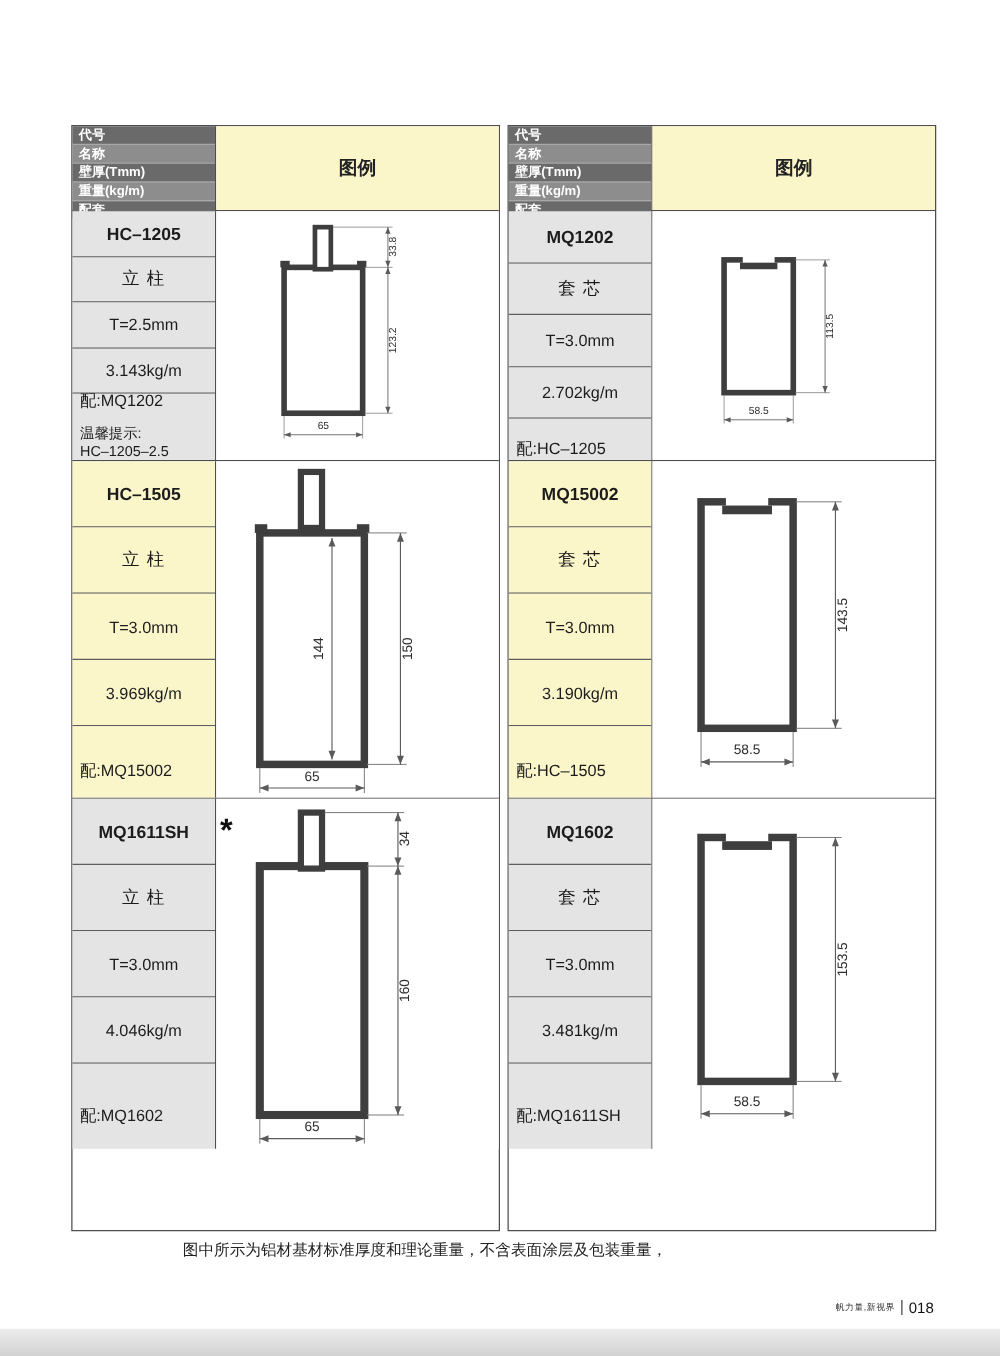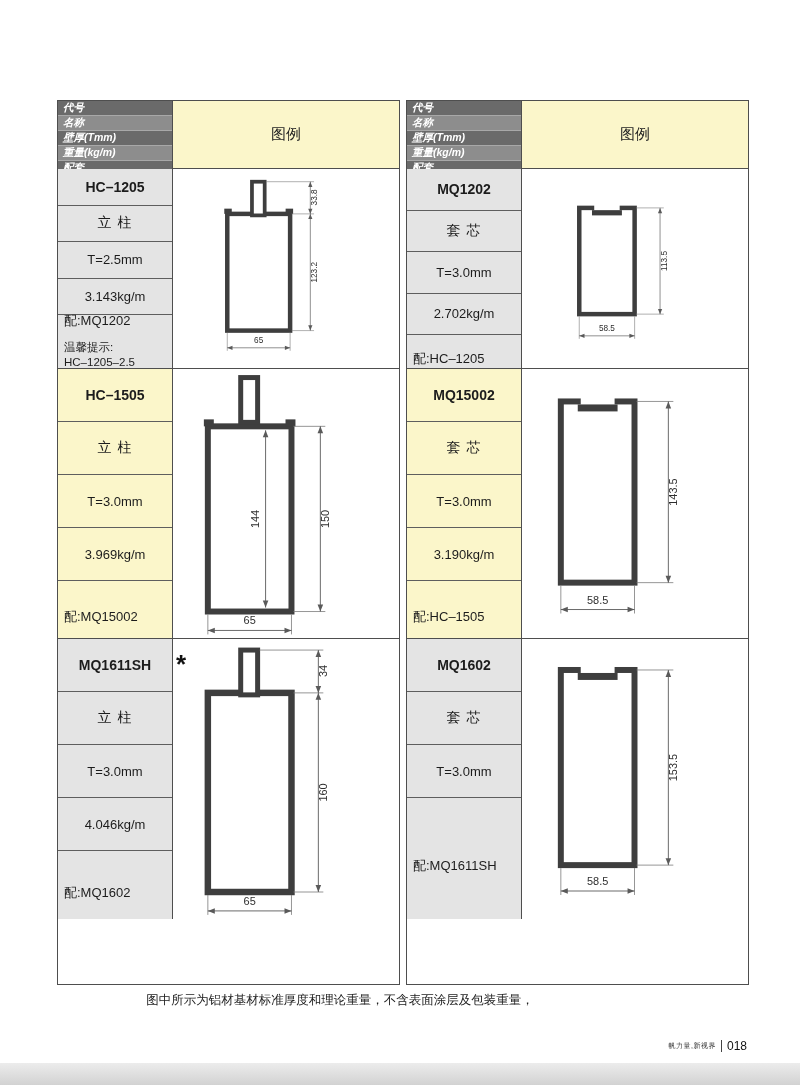--- a/index.html
+++ b/index.html
@@ -10,28 +10,28 @@
   .ptable{
     position:absolute;top:100px;width:343px;height:885px;
     border:1px solid #4e4e4e;box-sizing:border-box;background:#fff;
     display:flex;flex-direction:column;
   }
   .ptable.left{left:57px;}
   .ptable.right{left:406px;}
 
   
   .thead{display:flex;height:68px;border-bottom:1px solid #4e4e4e;box-sizing:border-box;}
-  .hlabels{width:115px;display:flex;flex-direction:column;box-sizing:border-box;border-right:1px solid #4e4e4e;font-style:italic;}
+  .hlabels{width:115px;display:flex;flex-direction:column;box-sizing:border-box;border-right:1px solid #4e4e4e;}
   .hrow{flex:1;display:flex;align-items:center;padding-left:5px;color:#fff;
         font-size:10.5px;font-weight:bold;border-bottom:1px solid #a8a8a8;box-sizing:border-box;}
   .hrow:last-child{border-bottom:none;}
   .hrow.dark{background:var(--header_dark,#6a6a6a);}
   .hrow.lite{background:var(--header_light,#8d8d8d);}
   .legend-cell{flex:1;background:var(--legend_bg,#fbf6ca);display:flex;align-items:center;justify-content:center;
-        font-size:15px;font-weight:normal;color:#222;}
+        font-size:15px;font-weight:bold;color:#222;}
 
   
   .sec{display:flex;box-sizing:border-box;border-bottom:1px solid #4e4e4e;}
   .sec.h1{height:200px;}
   .sec.h2{height:270px;}
   .sec.h3{height:280px;border-bottom:none;}
   .labels{width:115px;display:flex;flex-direction:column;box-sizing:border-box;border-right:1px solid #4e4e4e;}
   .labels.gray .lc{background:var(--cell_gray,#e4e4e4);}
   .labels.yellow .lc{background:var(--cell_yellow,#fbf6ca);}
   .lc{height:53px;display:flex;align-items:center;justify-content:center;
@@ -266,20 +266,21 @@
         <text x="76" y="235" text-anchor="middle">58.5</text>
       </svg>
     </div>
   </div>
 
   <div class="sec h3">
     <div class="labels gray">
       <div class="lc code">MQ1602</div>
       <div class="lc name">套 芯</div>
       <div class="lc">T=3.0mm</div>
+      <div class="lc">3.481kg/m</div>
       <div class="lc last">
         <span class="match-text">配:MQ1611SH</span>
       </div>
     </div>
     <div class="draw">
       <svg viewBox="0 0 227 279">
         <rect class="profile" x="39" y="30" width="74" height="196" stroke-width="6"></rect>
         <rect class="erase" x="59" y="23" width="34" height="11"></rect>
         <rect class="solid" x="56" y="33" width="40" height="7"></rect>
         <line class="extline" x1="115" y1="30" x2="152" y2="30"></line>

